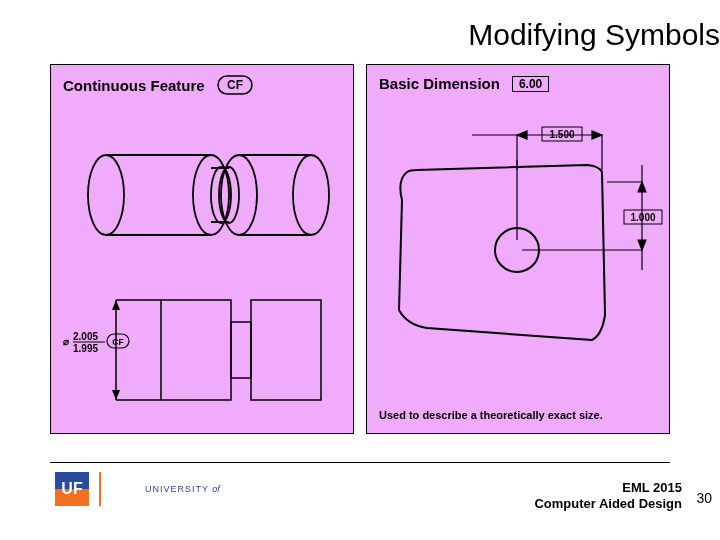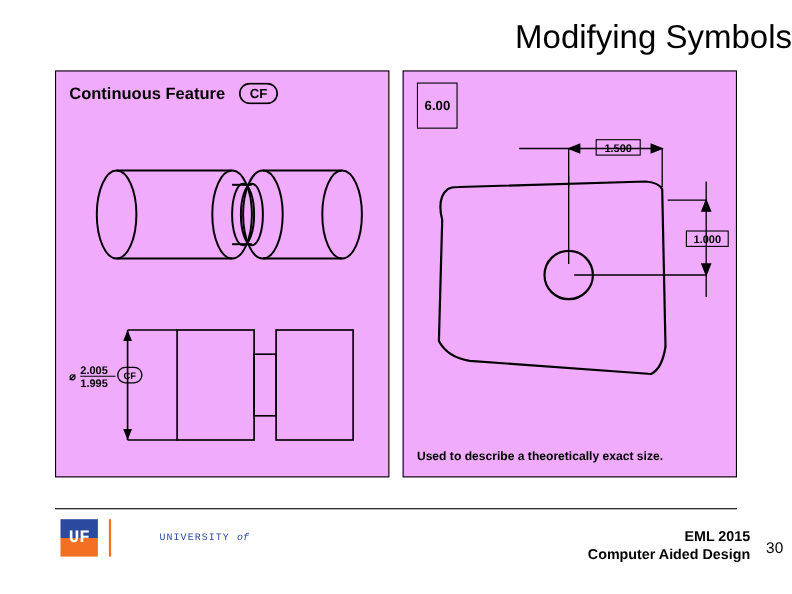--- a/index.html
+++ b/index.html
@@ -38,21 +38,21 @@
     align-items: center;
     gap: 12px;
     font-size: 15px;
     font-weight: 700;
   }
   .cf-symbol {
     width: 36px; height: 20px;
   }
   .bd-symbol {
     border: 1px solid #000;
-    padding: 13px 6px;
+    padding: 0 6px;
     font-size: 12px;
     font-weight: 700;
     display: inline-block;
     line-height: 14px;
   }
   .panel-footer {
     position: absolute;
     bottom: 10px;
     left: 12px;
     right: 12px;
@@ -67,21 +67,20 @@
     top: 462px;
     border-top: 1px solid #000;
   }
   .uf-logo {
     position: absolute;
     left: 55px;
     top: 472px;
     display: flex;
     align-items: center;
     gap: 6px;
-    font-family: Liberation Mono, monospace;
   }
   .uf-mark {
     width: 34px; height: 34px;
     background: linear-gradient(#2a4aa0 50%, #f36f21 50%);
     color: #fff;
     font-weight: 700;
     font-size: 16px;
     display: flex;
     align-items: center;
     justify-content: center;
@@ -165,20 +164,21 @@
       <line x1="12" y1="52" x2="44" y2="52" stroke="#000" stroke-width="1"></line>
       <g transform="translate(46,44)">
         <rect x="0" y="0" width="22" height="14" rx="7" ry="7" fill="none" stroke="#000" stroke-width="1.2"></rect>
         <text x="11" y="10.5" text-anchor="middle" font-size="8.5" font-weight="700">CF</text>
       </g>
     </svg>
   </div>
 
   <div class="panel">
     <div class="panel-header">
+      <span>Basic Dimension</span>
       <span class="bd-symbol">6.00</span>
     </div>
 
     <svg class="drawing" style="left:10px; top:45px;" width="290" height="250" viewBox="0 0 290 250">
 
       <g stroke="#000" stroke-width="1.2" fill="#000">
         <line x1="95" y1="25" x2="225" y2="25"></line>
         <polygon points="140,25 150,21 150,29"></polygon>
         <polygon points="225,25 215,21 215,29"></polygon>
         <line x1="140" y1="25" x2="140" y2="130" stroke-dasharray="0"></line>

